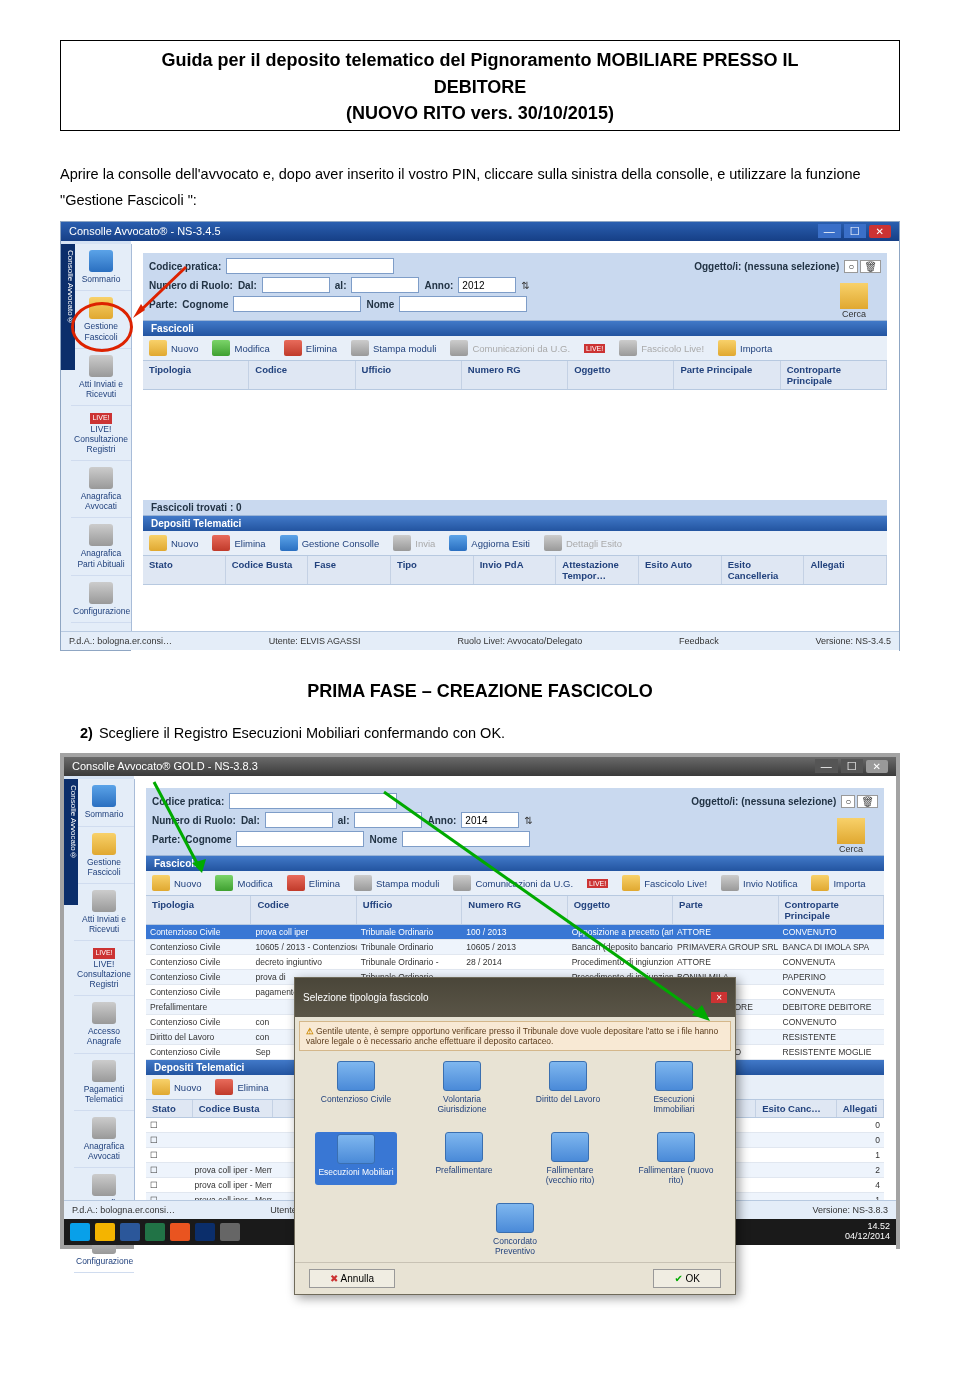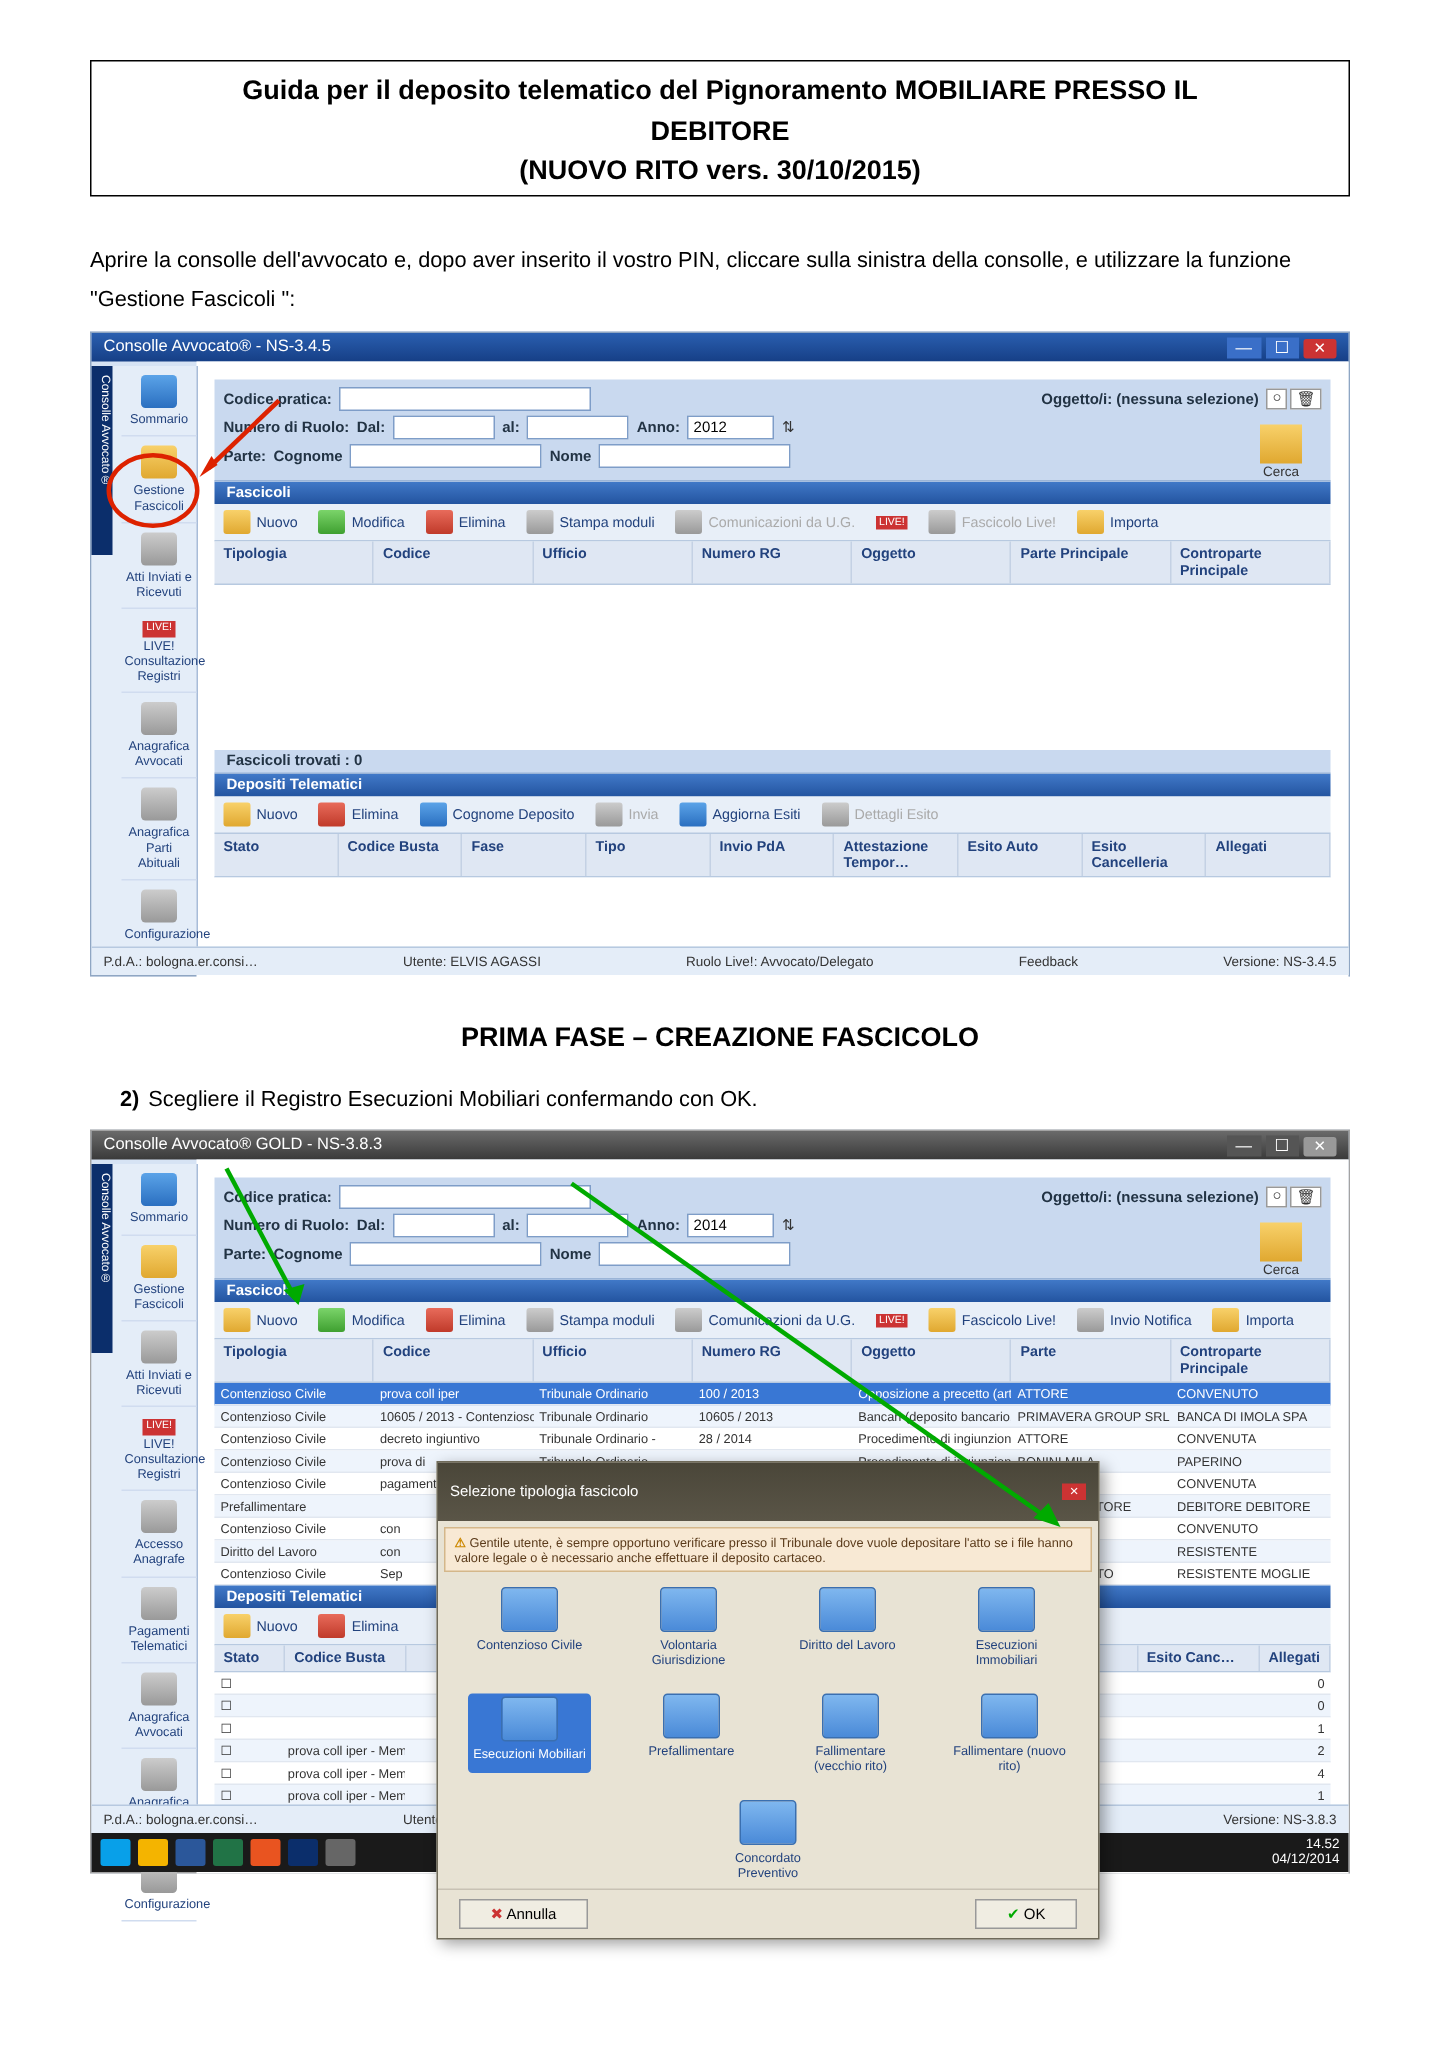--- a/index.html
+++ b/index.html
@@ -7,21 +7,21 @@
 .title-box{border:1px solid #000;padding:6px 20px;text-align:center;margin-bottom:30px}
 .title-box .t1{font-weight:bold;font-size:18px;line-height:1.5}
 .title-box .t2{font-weight:bold;font-size:18px;margin-top:2px}
 .intro{font-size:14.5px;line-height:1.8;margin:20px 0 8px}
 .screenshot{width:100%;border:1px solid #8fa6c3;box-sizing:border-box;margin:6px 0 30px;position:relative;font-family:Tahoma,sans-serif;font-size:10px;color:#333;background:#d6e3f4}
 .winbar{background:linear-gradient(180deg,#2a5fb0,#163f86);color:#fff;padding:3px 8px;font-size:11px;display:flex;justify-content:space-between}
 .winbar .btn{background:#c33;color:#fff;padding:1px 7px;border-radius:2px;margin-left:3px;font-size:10px}
 .winbar .mm{background:#3a6fc8;padding:1px 6px;margin-left:3px}
 .sidebar{position:absolute;left:0;top:22px;bottom:18px;width:70px;background:#e4edf8;border-right:1px solid #a8bcd8;text-align:center}
 .sidetab{position:absolute;left:0;top:22px;width:14px;height:120px;background:#0b2e6b;color:#fff;writing-mode:vertical-rl;font-size:8px;padding-top:6px;z-index:5}
-.sidebar-inner{margin-left:20px}
+.sidebar-inner{margin-left:10px}
 .side-item{padding:6px 2px;font-size:8.5px;color:#22427d;border-bottom:1px solid #d0dcef;line-height:1.2}
 .side-item .ic{width:24px;height:22px;margin:0 auto 2px;border-radius:3px}
 .content{margin-left:70px;background:#fff;min-height:380px;padding:12px}
 .searchpane{background:#c9d9ef;border-bottom:1px solid #9ab4d7;padding:5px 6px}
 .srow{display:flex;align-items:center;gap:5px;margin-bottom:3px;font-size:10px}
 .srow label{font-weight:bold;color:#234}
 .srow input{border:1px solid #7e9dc8;height:14px;font-size:10px;padding:0 3px}
 .cerca-btn{position:absolute;right:8px;top:30px;text-align:center;width:50px;font-size:9px}
 .section-bar{background:linear-gradient(180deg,#4179c8,#2354a0);color:#fff;font-weight:bold;font-size:10px;padding:2px 8px}
 .toolbar{background:#e8eff8;border-bottom:1px solid #b7c9e0;padding:4px 6px;display:flex;gap:14px;align-items:center}
@@ -33,21 +33,21 @@
 .gridbody{background:#fff;height:110px}
 .gridbody.tall{height:80px}
 .found{background:#c9d9ef;font-size:10px;font-weight:bold;color:#234;padding:2px 8px;border-bottom:1px solid #9ab4d7}
 .statusbar{position:absolute;left:0;right:0;bottom:0;height:18px;background:#e4edf8;border-top:1px solid #b7c9e0;display:flex;align-items:center;font-size:9px;gap:20px;padding:0 8px;justify-content:space-between}
 .statusbar span{white-space:nowrap}
 .ann-circle{position:absolute;width:56px;height:44px;border:3px solid #d20;border-radius:50%;left:10px;top:80px;z-index:10}
 .ann-arrow{position:absolute;left:70px;top:40px;z-index:10}
 .phase-heading{text-align:center;font-weight:bold;font-size:18px;margin:30px 0 20px}
 .step{font-size:14.5px;margin:8px 0 8px 20px;line-height:1.6}
 .step b{margin-right:6px}
-.screenshot2{width:100%;border:1px solid #a3a3a3;box-sizing:border-box;margin:6px 0 20px;position:relative;font-family:Tahoma,sans-serif;font-size:9px;color:#333;background:#d6e3f4}
+.screenshot2{width:100%;border:4px solid #a3a3a3;box-sizing:border-box;margin:6px 0 20px;position:relative;font-family:Tahoma,sans-serif;font-size:9px;color:#333;background:#d6e3f4}
 .tablerow{display:flex;font-size:8.5px;background:#fff;border-bottom:1px solid #e1e7f0}
 .tablerow.alt{background:#eef4fc}
 .tablerow.sel{background:#3977d4;color:#fff}
 .tablerow span{padding:2px 4px;flex:1;overflow:hidden;white-space:nowrap}
 .overlay{position:absolute;left:230px;top:220px;width:440px;background:#e8e3d4;border:1px solid #6f6a5a;box-shadow:3px 3px 10px rgba(0,0,0,.4);z-index:20}
 .overlay .obar{background:linear-gradient(180deg,#4a4639,#5a5547);color:#fff;padding:14px 8px;display:flex;justify-content:space-between;font-size:10px}
 .overlay .owarn{background:#f8e9d4;border:1px solid #d4b78a;margin:4px;padding:4px 6px;font-size:8.5px;color:#5a3a1a}
 .overlay .ogrid{display:flex;flex-wrap:wrap;padding:6px 10px;gap:18px 28px;justify-content:center}
 .overlay .oitem{text-align:center;width:78px;font-size:8.5px;color:#22427d}
 .overlay .oitem.hl{background:#3977d4;color:#fff;border-radius:3px;padding:2px}
@@ -182,21 +182,21 @@
         <div class="tool-item">
             <div class="ti ic-yel"></div>
             <span>Nuovo</span>
           </div>
         <div class="tool-item">
             <div class="ti ic-red"></div>
             <span>Elimina</span>
           </div>
         <div class="tool-item">
             <div class="ti ic-blue"></div>
-            <span>Cognome Deposito</span>
+            <span>Gestione Consolle</span>
           </div>
         <div class="tool-item dim">
             <div class="ti ic-gry"></div>
             <span>Invia</span>
           </div>
         <div class="tool-item">
             <div class="ti ic-blue"></div>
             <span>Aggiorna Esiti</span>
           </div>
         <div class="tool-item dim">

